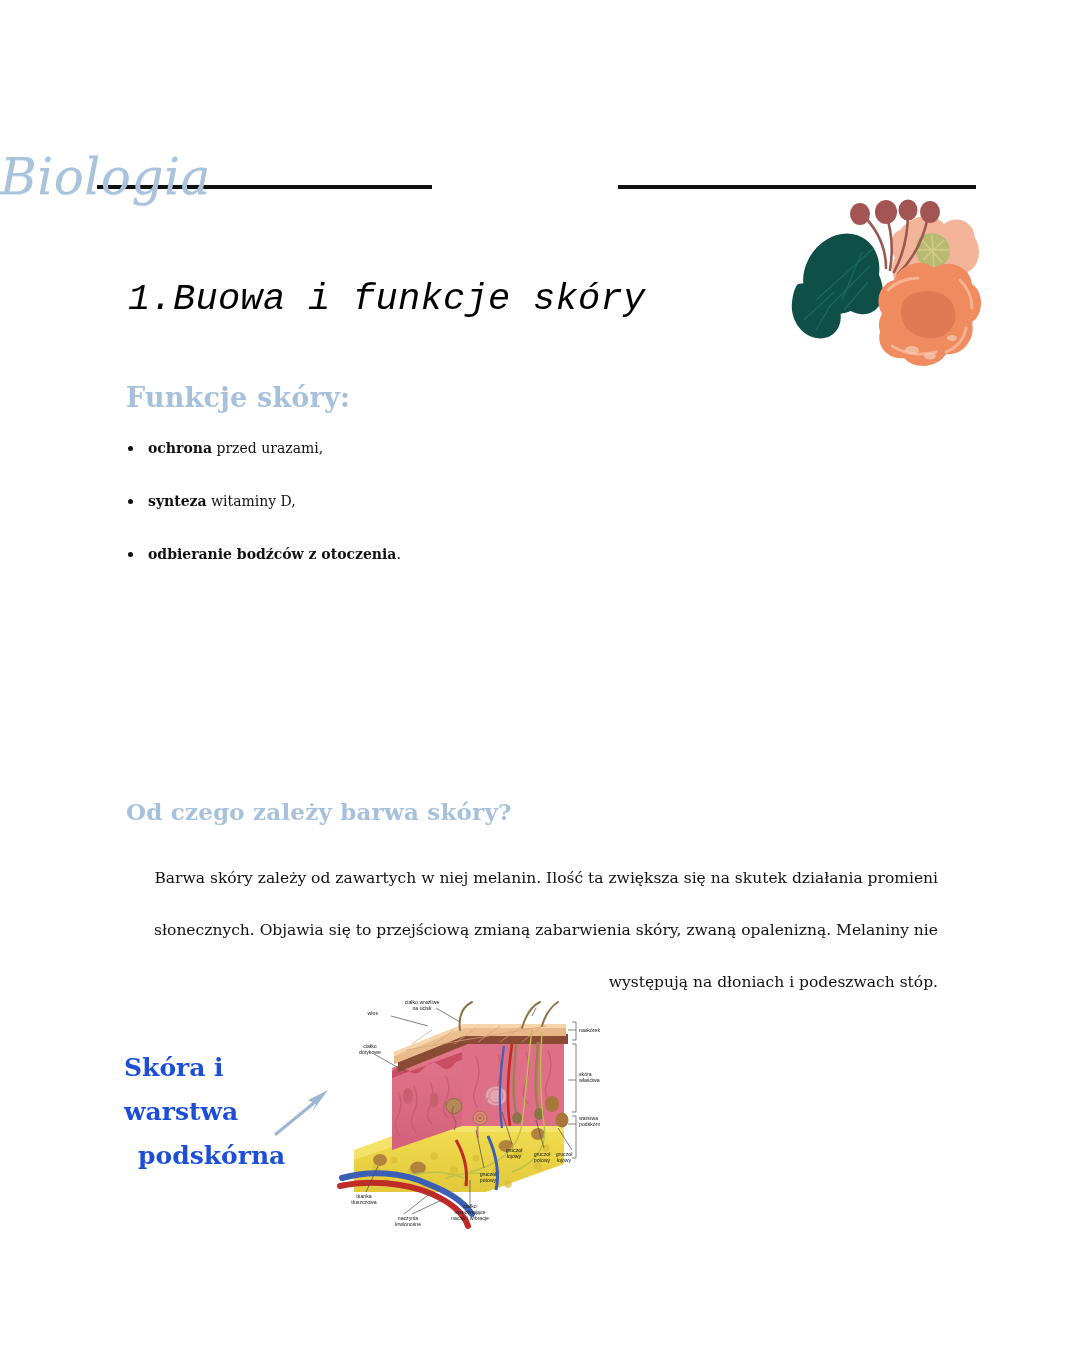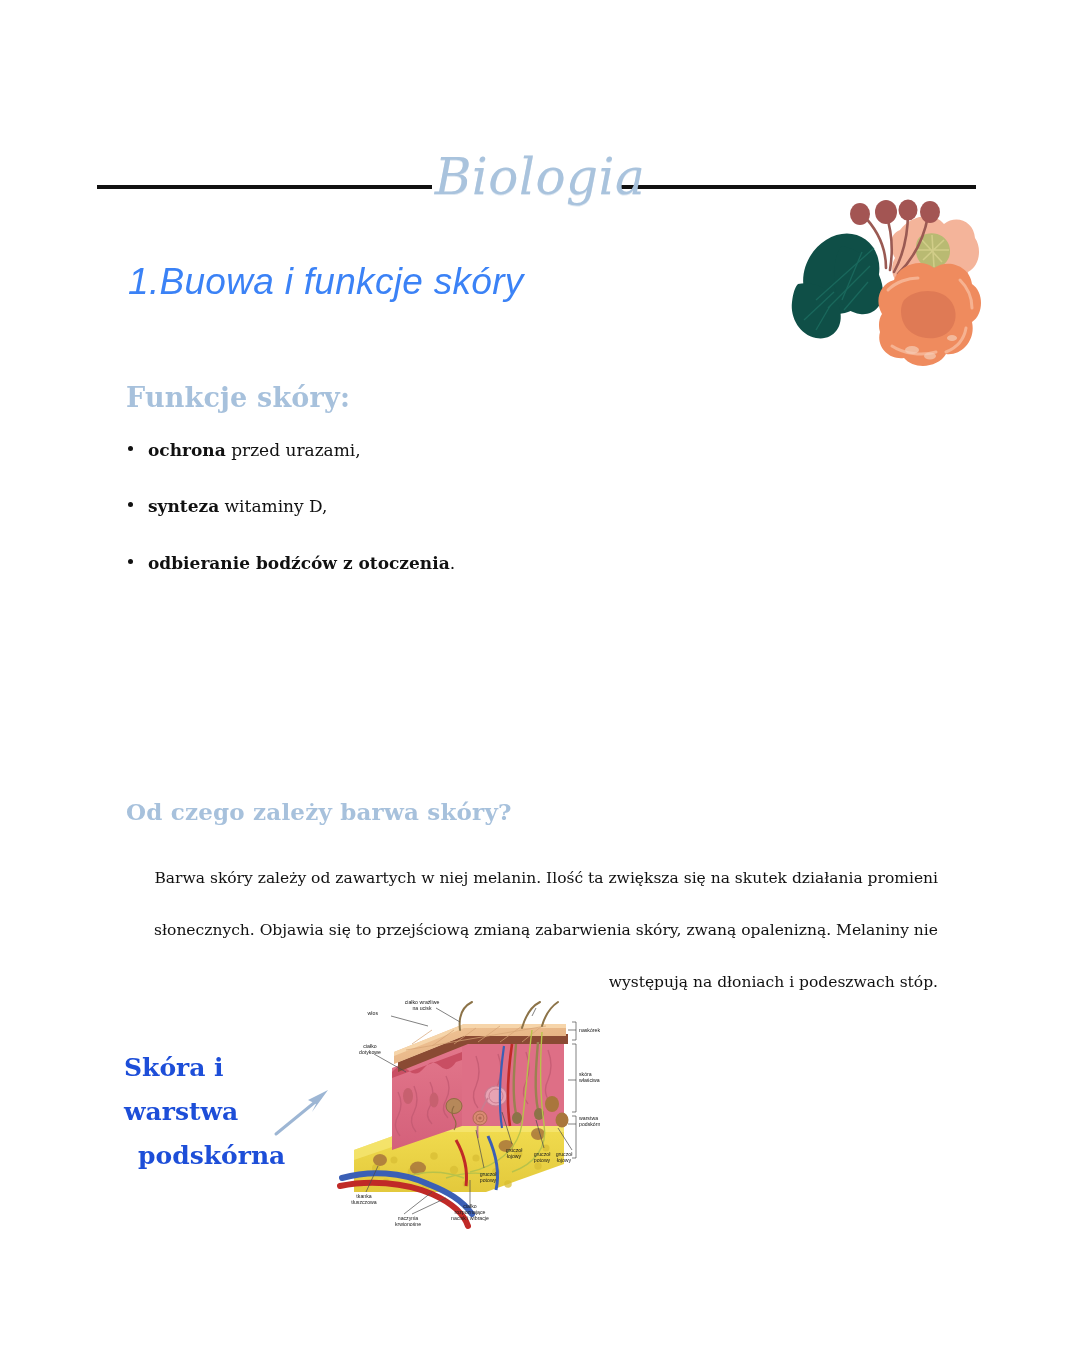--- a/index.html
+++ b/index.html
@@ -37,41 +37,41 @@
     top: 35px;
     width: 358px;
     height: 4px;
     background: #111111;
   }
   .doc-title {
     position: absolute;
     left: 0;
     top: 0;
     width: 1080px;
-    text-align: center;
+    text-align: left;
     font-family: "DejaVu Serif", "Liberation Serif", serif;
     font-style: italic;
     font-weight: 400;
     font-size: 50px;
     letter-spacing: 0.5px;
     color: #a9c3dd;
     line-height: 1.1;
     text-shadow: 0 1px 0 rgba(169,195,221,0.4);
   }
 
   
   .section-subtitle {
     position: absolute;
     left: 128px;
-    top: 261px;
-    font-family: Liberation Sans, sans-serif;
+    top: 278px;
+    font-family: Liberation Mono, monospace;
     font-style: italic;
     font-weight: 400;
     font-size: 37px;
-    color: #3b82f6;
+    color: #000000;
     letter-spacing: 0.3px;
     white-space: nowrap;
   }
 
   
   .floral {
     position: absolute;
     left: 782px;
     top: 188px;
     width: 200px;
@@ -106,21 +106,21 @@
     width: 760px;
     list-style: none;
     margin: 0;
     padding: 0;
   }
   .bullet-list li {
     position: relative;
     padding-left: 22px;
     margin-bottom: 36px;
     font-family: "DejaVu Serif", "Liberation Serif", serif;
-    font-size: 17px;
+    font-size: 14px;
     color: #111111;
     line-height: 1.2;
   }
   .bullet-list li .dot {
     position: absolute;
     left: 2px;
     top: 6px;
     width: 5px;
     height: 5px;
     border-radius: 50%;

